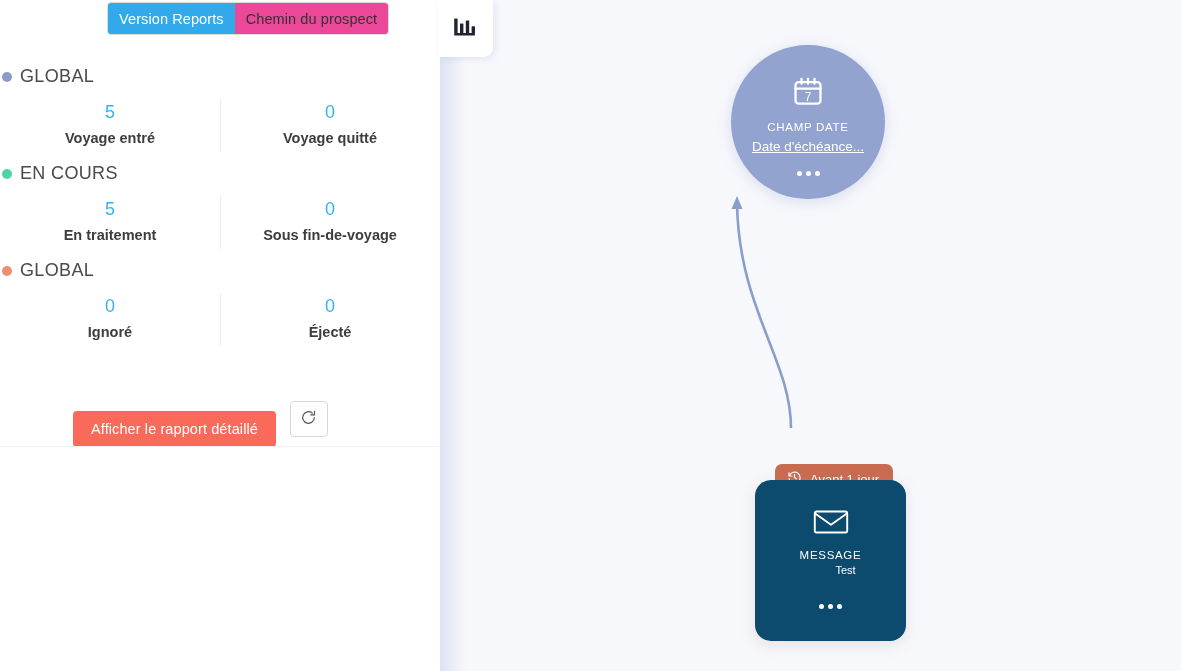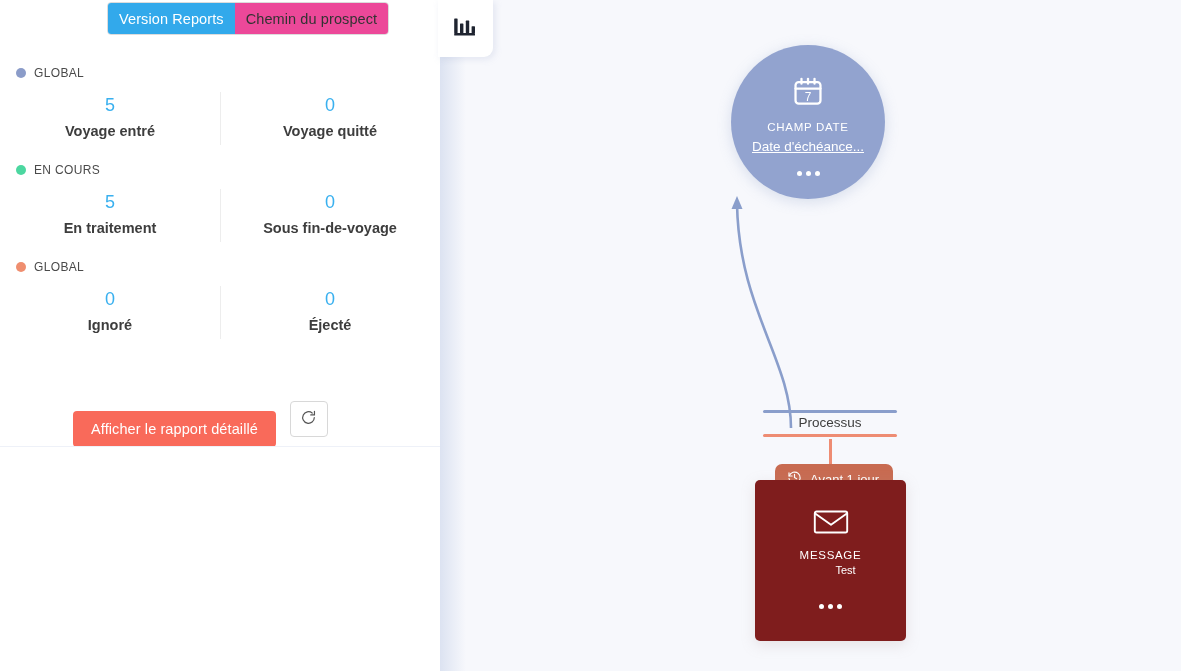--- a/index.html
+++ b/index.html
@@ -79,22 +79,22 @@
   
   .section {
     position: absolute;
     left: 0;
     width: 440px;
   }
   .sec-head {
     display: flex;
     align-items: center;
     gap: 8px;
-    padding-left: 16px;
-    font-size: 12px;
+    padding-left: 2px;
+    font-size: 18px;
     color: #4a4a4a;
     letter-spacing: .35px;
   }
   .dot {
     width: 10px;
     height: 10px;
     border-radius: 50%;
     flex: 0 0 auto;
     display: inline-block;
   }
@@ -304,22 +304,22 @@
     text-align: right;
   }
 
   
   #message-card {
     position: absolute;
     left: 315px;  
     top: 480px;
     width: 151px;
     height: 161px;
-    background: #7f1d1d;
-    border-radius: 5px;
+    background: #0c4a6e;
+    border-radius: 16px;
     box-shadow: 0 4px 14px rgba(180,160,160,0.25);
     display: flex;
     flex-direction: column;
     align-items: center;
     cursor: pointer;
     z-index: 2;
   }
   #message-card .node-icon { margin-top: 28px; }
   #message-card .node-type {
     font-size: 11.5px;
@@ -357,26 +357,20 @@
     </span>
     <div class="node-type">CHAMP DATE</div>
     <div class="node-name">Date d'échéance...</div>
     <div class="ellipsis-menu">
       <span></span>
         <span></span>
         <span></span>
     </div>
   </div>
 
-  <div id="process-group">
-    <div id="process-line-top"></div>
-    <div id="process-label">Processus</div>
-    <div id="process-line-bottom"></div>
-    <div id="process-stem"></div>
-  </div>
 
   <div id="delay-badge">
     <span>
       <svg width="15" height="15" viewBox="0 0 24 24" fill="none" stroke="#ffffff" stroke-width="1.9" stroke-linecap="round">
         <path d="M3.6 9.4 A9 9 0 1 1 3.2 13.6"></path>
         <polyline points="3.2,4.6 3.2,9.6 8.2,9.6"></polyline>
         <polyline points="12,7 12,12 15.4,14"></polyline>
       </svg>
     </span>
     <span>Avant 1 jour</span>

